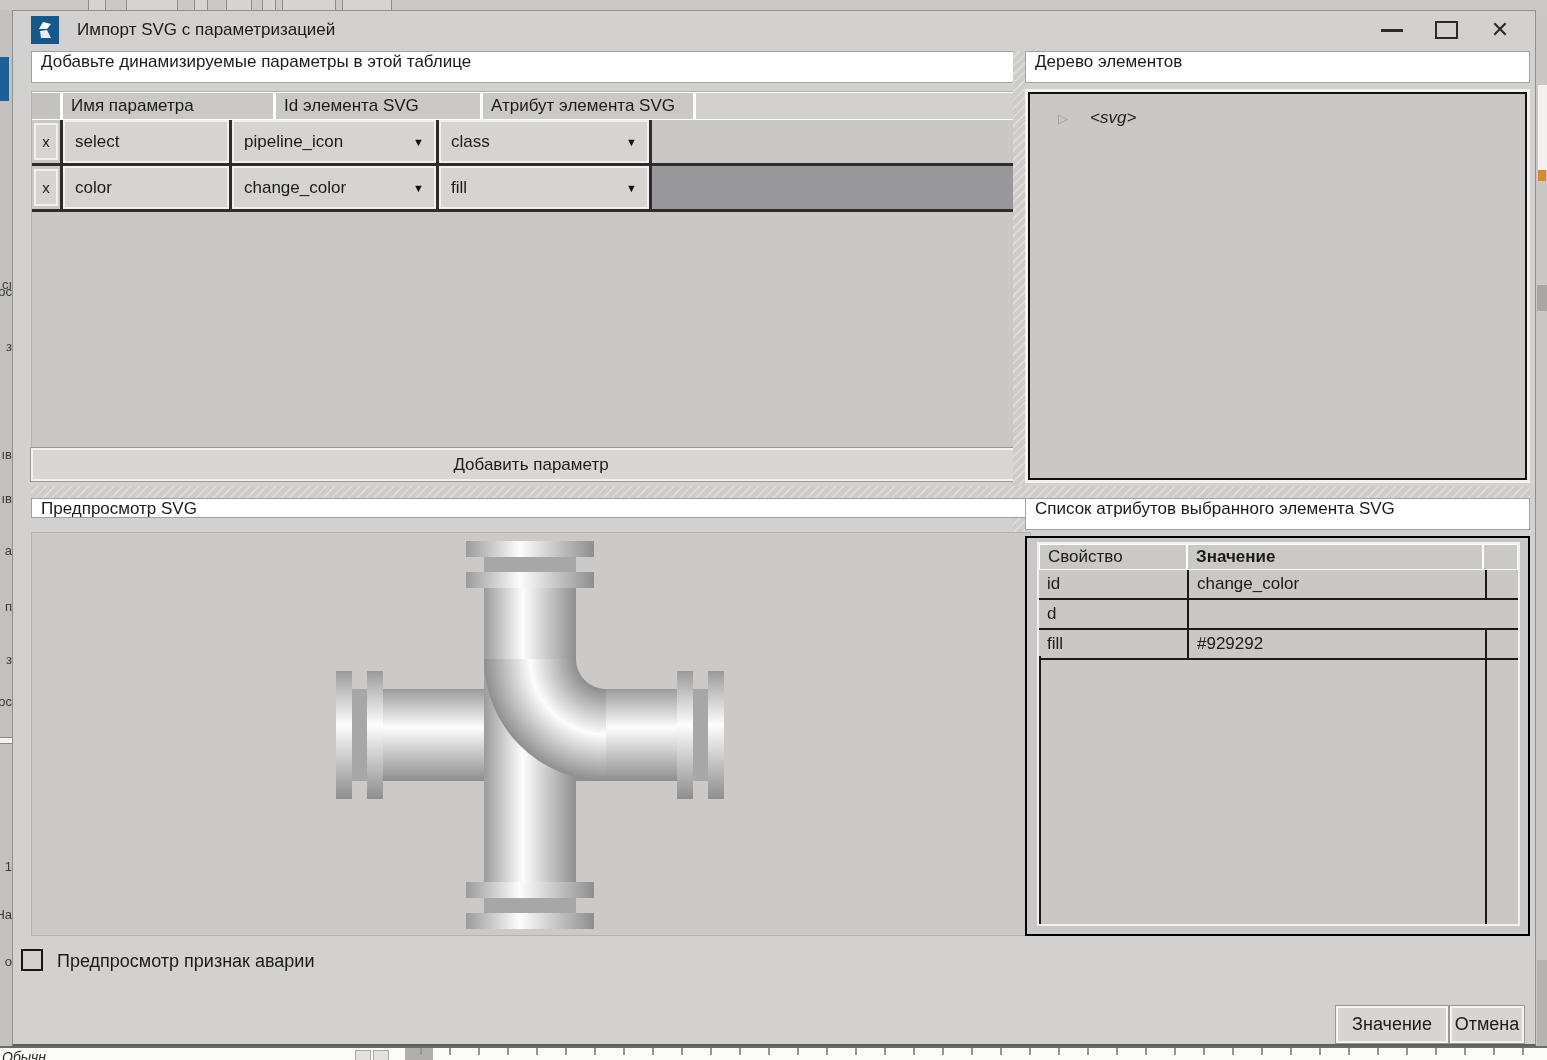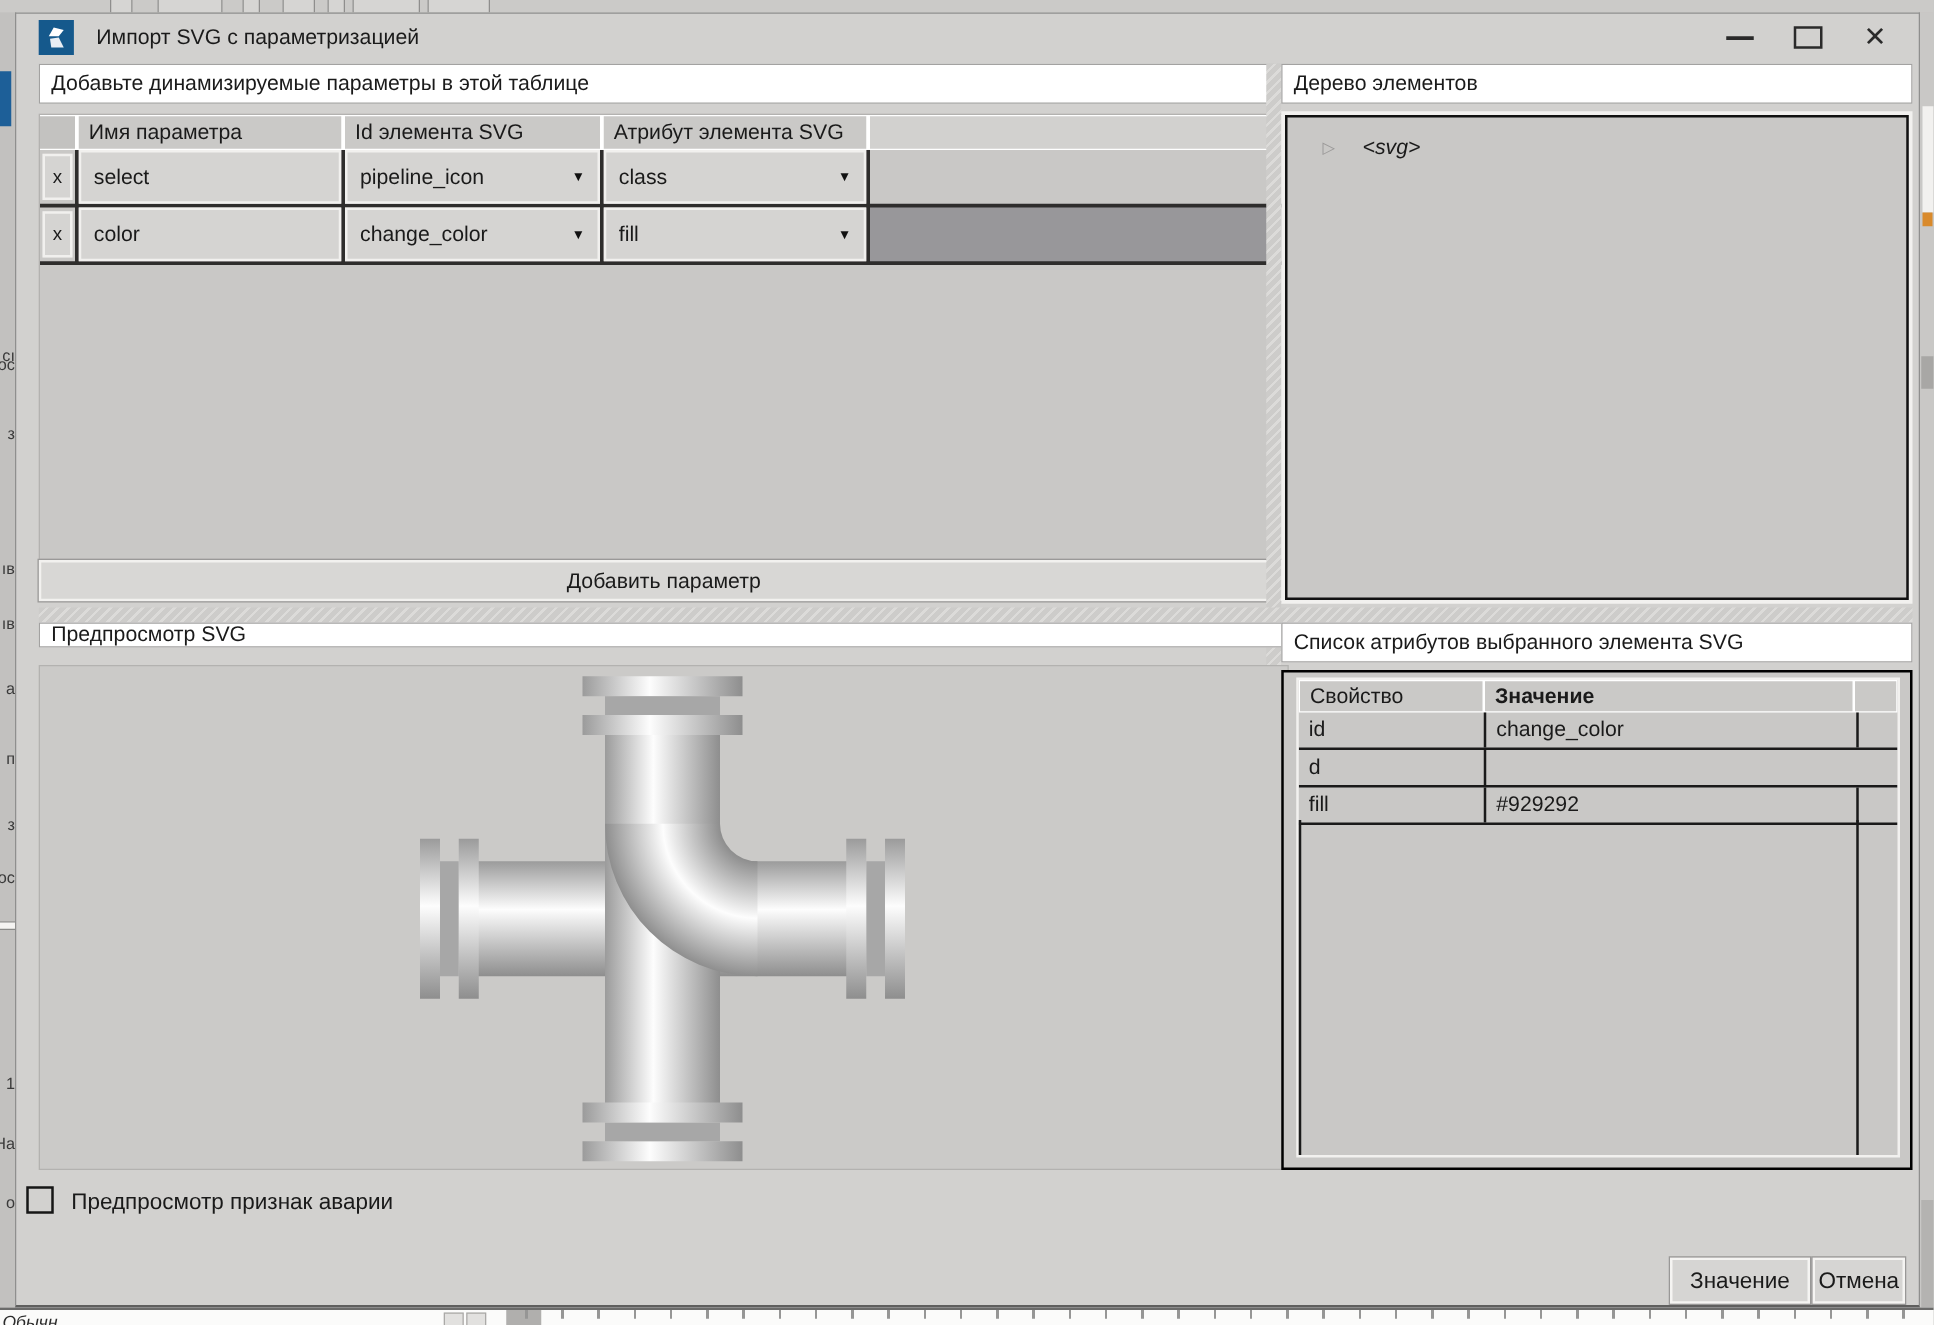--- a/index.html
+++ b/index.html
@@ -38,38 +38,38 @@
   .titlebar{left:0;top:0;width:100%;height:38px;display:flex;align-items:center;}
   .app-icon{width:28px;height:28px;margin-left:18px;background:#15598c;display:flex;align-items:center;justify-content:center;flex:0 0 auto;}
   .title-text{margin-left:18px;font-size:17px;}
   .win-btns{position:absolute;right:20px;top:0;height:38px;display:flex;align-items:center;gap:24px;}
   .wbtn{width:30px;height:30px;display:flex;align-items:center;justify-content:center;color:#2a2a2a;}
   .glyph-min{width:22px;height:3px;background:#2a2a2a;}
   .glyph-max{width:19px;height:14px;border:2px solid #2a2a2a;background:transparent;}
   .glyph-close{font-size:22px;line-height:22px;font-weight:400;}
 
   .panel-header{background:#ffffff;border:1px solid #a3a2a1;box-sizing:border-box;
-    display:flex;align-items:center;padding:0 9px;font-size:17px;}
+    display:flex;padding:0 9px;font-size:17px;}
 
   
   .pheader{left:18px;top:40px;width:1000px;height:32px;}
   .ptable{left:18px;top:80px;width:1000px;height:357px;background:#c9c8c6;border:1px solid #b3b2b0;box-sizing:border-box;}
   .ptable-head{display:flex;gap:3px;background:#ffffff;height:28px;padding:1px 0;box-sizing:border-box;}
   .ptable-head .hc{background:#cac9c7;display:flex;align-items:center;padding:0 8px;font-size:17px;box-sizing:border-box;}
   .hc.c0{width:28px;background:#c3c2c0;padding:0;}
   .hc.c1{width:210px;}
   .hc.c2{width:204px;}
   .hc.c3{width:210px;}
   .hc.c4{flex:1;background:#d2d1cf;}
   .prows{background:#2e2d2c;display:flex;flex-direction:column;gap:3px;padding:0 0 3px 0;}
   .prow{display:flex;gap:3px;height:43px;}
   .cell-x{width:28px;background:#c9c8c6;display:flex;align-items:center;justify-content:center;}
   .xbtn{width:24px;height:37px;background:#d5d4d2;border:2px solid #f1f0ee;box-sizing:border-box;
     display:flex;align-items:center;justify-content:center;font-size:15px;cursor:default;}
-  .cell-in{width:210px;box-sizing:border-box;}
+  .cell-in{width:166px;box-sizing:border-box;}
   .cell-in input{width:100%;height:100%;box-sizing:border-box;background:#d5d4d2;border:2px solid #f1f0ee;
     font-family:inherit;font-size:17px;color:#1a1a1a;padding:0 10px;outline:none;}
   .cell-dd{width:204px;background:#d5d4d2;border:2px solid #f1f0ee;box-sizing:border-box;
     display:flex;align-items:center;justify-content:space-between;padding:0 10px;font-size:17px;}
   .cell-dd.w3{width:210px;}
   .dd-arrow{font-size:11px;color:#111;}
   .cell-fill{flex:1;background:#c9c8c6;}
   .cell-fill.sel{background:#98979a;}
   .ptable-empty{flex:1;background:#c9c8c6;height:226px;}
   .add-btn{left:18px;top:437px;width:1000px;height:33px;background:#d8d7d5;border:2px solid #f2f1ef;

